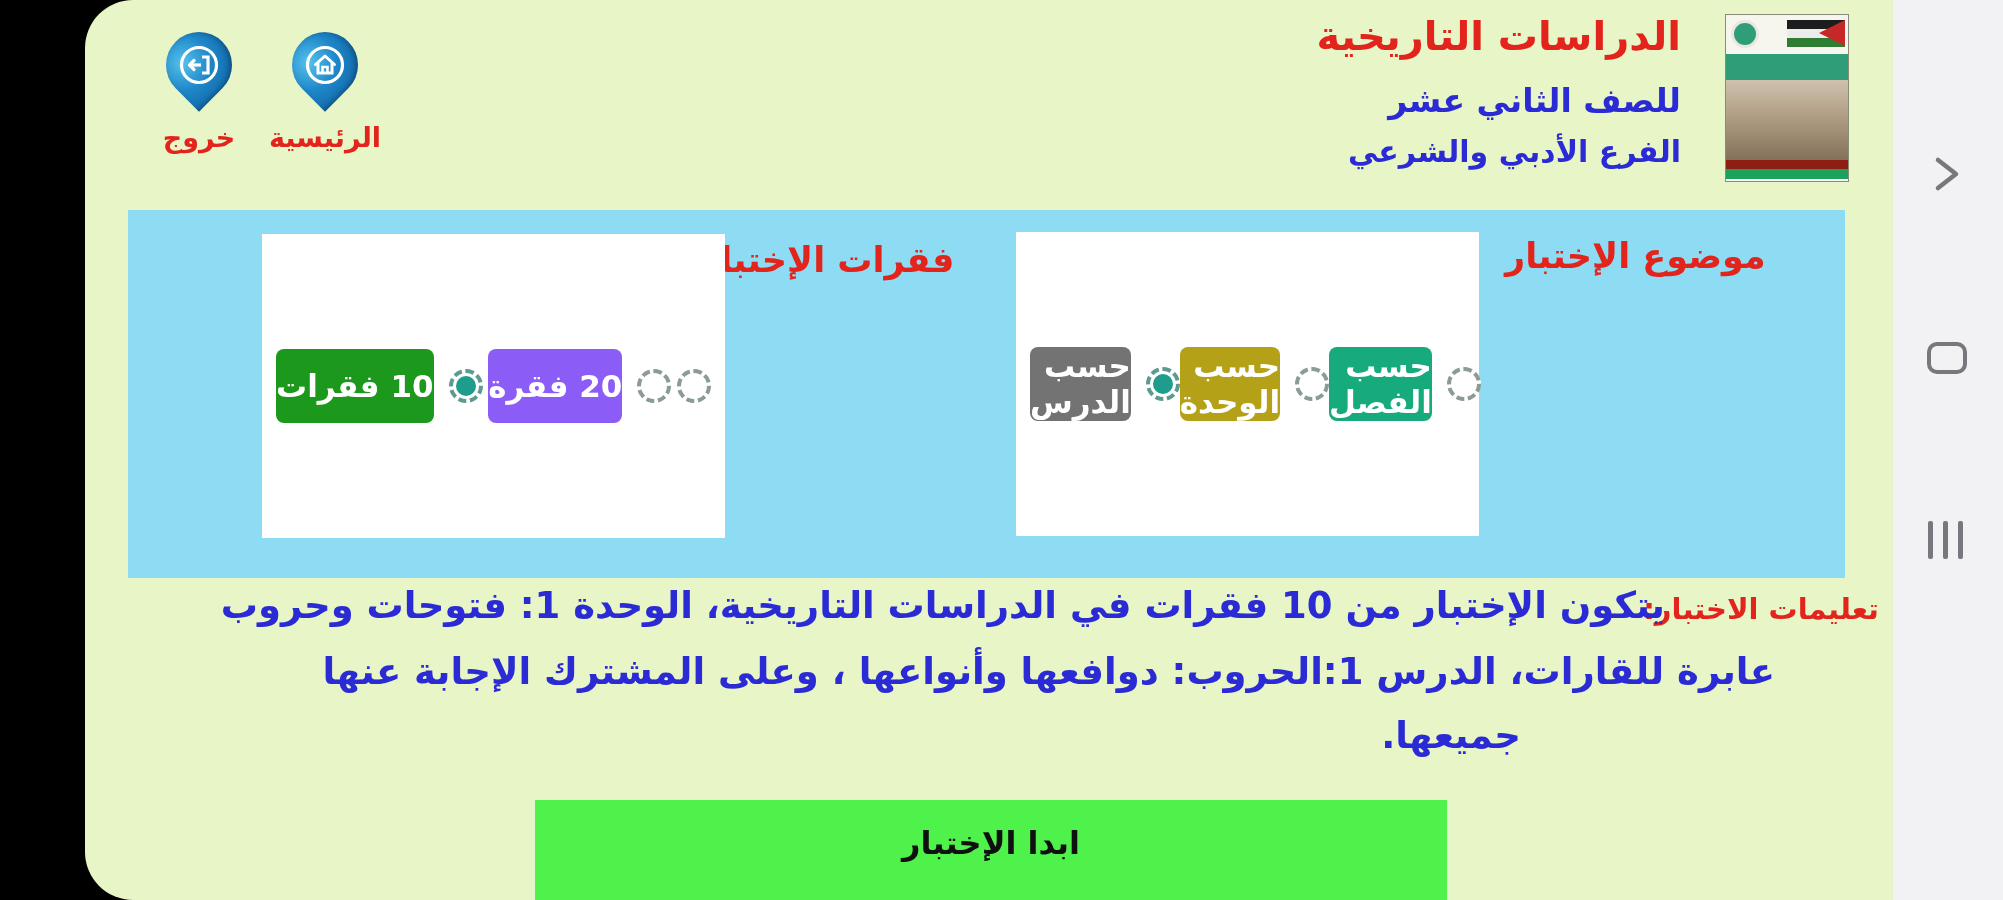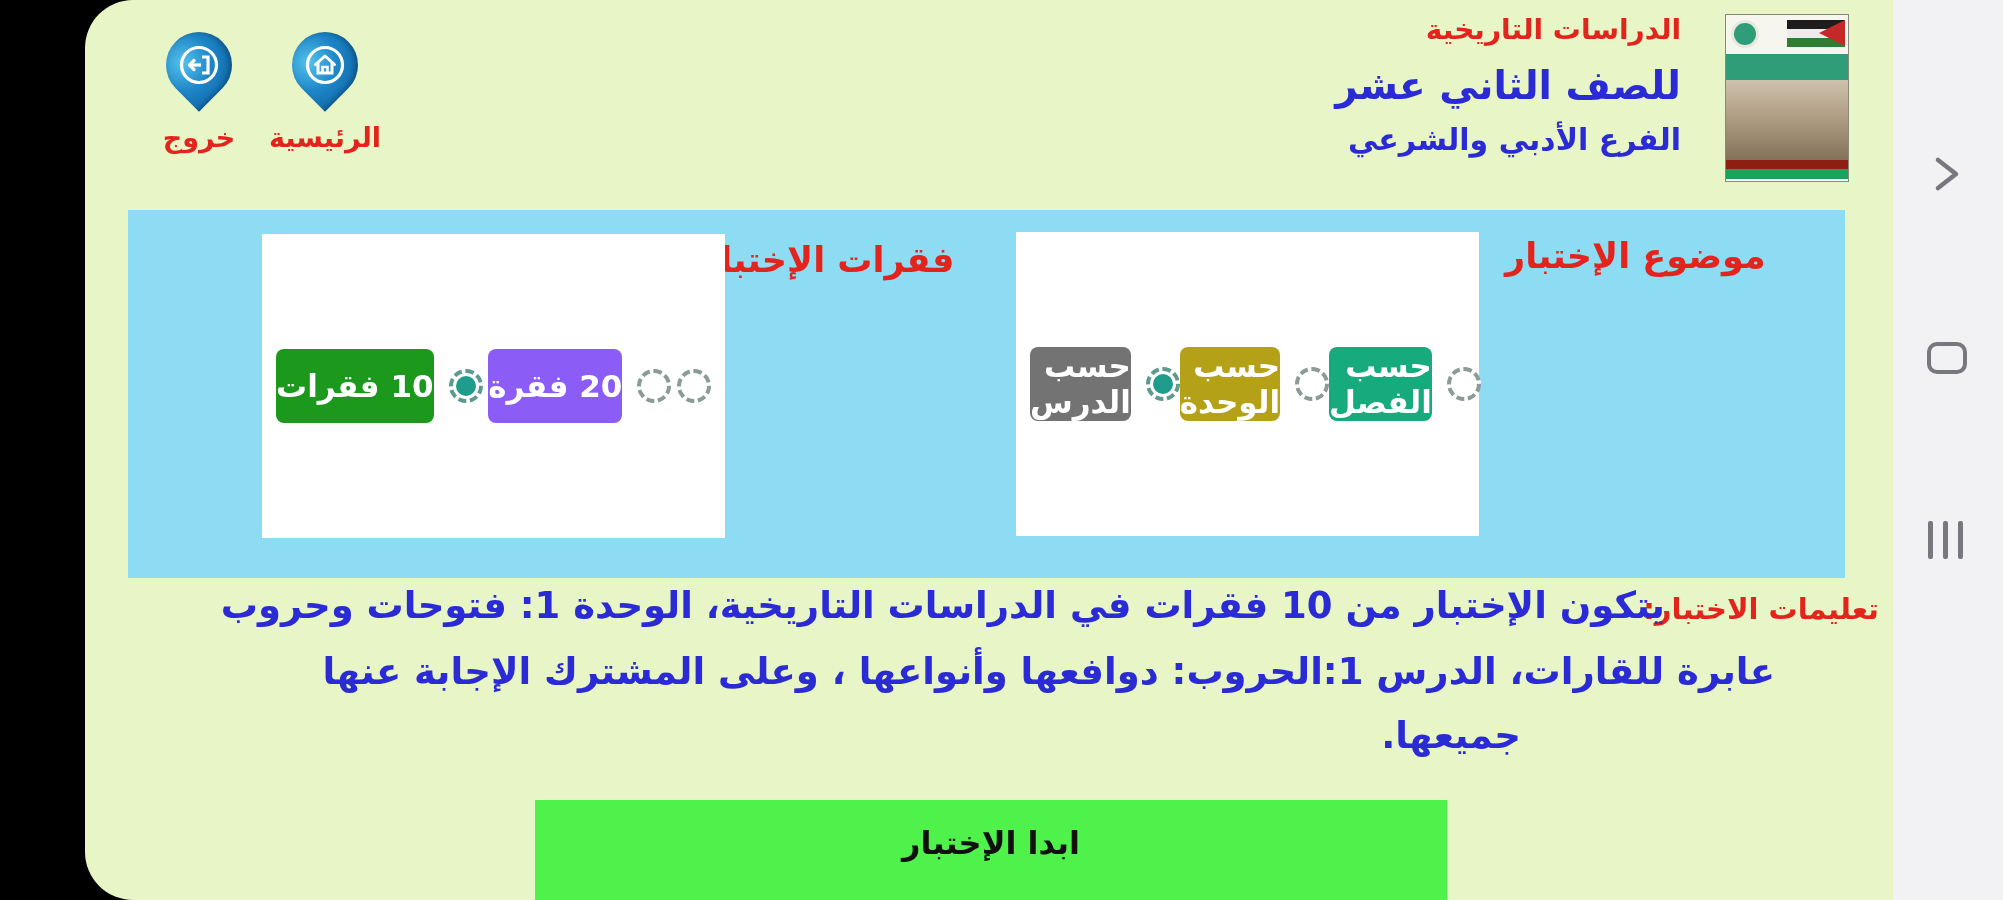--- a/index.html
+++ b/index.html
@@ -26,22 +26,22 @@
   .pin{position:absolute;left:50%;top:12px;width:66px;height:66px;
     transform:translateX(-50%) rotate(-45deg);
     border-radius:50% 50% 50% 0;
     background:radial-gradient(circle at 35% 30%,#55C2EC 0%,#1E86C8 45%,#0C5C9C 100%);
     box-shadow:inset -2px -2px 5px rgba(0,0,0,.25);}
   .pin svg{position:absolute;left:10px;top:10px;width:46px;height:46px;transform:rotate(45deg);}
   .pin-label{margin-top:0px;color:#E2241D;font-weight:bold;font-size:27px;direction:rtl;}
 
   
   .titles{position:absolute;top:16px;right:212px;direction:rtl;text-align:right;font-weight:bold;white-space:nowrap;}
-  .t1{color:#E2241D;font-size:28px;line-height:1;margin-bottom:22px;}
-  .t2{color:#2B2BD5;font-size:39px;line-height:1;margin-bottom:20px;text-align:center;}
+  .t1{color:#E2241D;font-size:40px;line-height:1;margin-bottom:28px;}
+  .t2{color:#2B2BD5;font-size:33px;line-height:1;margin-bottom:20px;}
   .t3{color:#2B2BD5;font-size:30px;line-height:1;}
   .book{position:absolute;top:14px;right:44px;width:124px;height:168px;border:1px solid #8a8a7a;box-sizing:border-box;background:#fff;}
   .bk-top{position:relative;height:39px;background:#F6F6EF;}
   .bk-logo{position:absolute;left:5px;top:5px;width:28px;height:28px;border-radius:50%;
     background:#2F9E78;border:3px solid #e8e8e0;box-sizing:border-box;}
   .bk-flag{position:absolute;right:3px;top:5px;width:58px;height:27px;
     background:linear-gradient(180deg,#1d1d1d 0 33%,#ececec 33% 66%,#2e7d32 66% 100%);}
   .bk-flag::after{content:"";position:absolute;right:0;top:0;width:0;height:0;
     border-top:13.5px solid transparent;border-bottom:13.5px solid transparent;border-right:26px solid #C62828;}
   .bk-band{height:26px;background:#2F9E78;}

